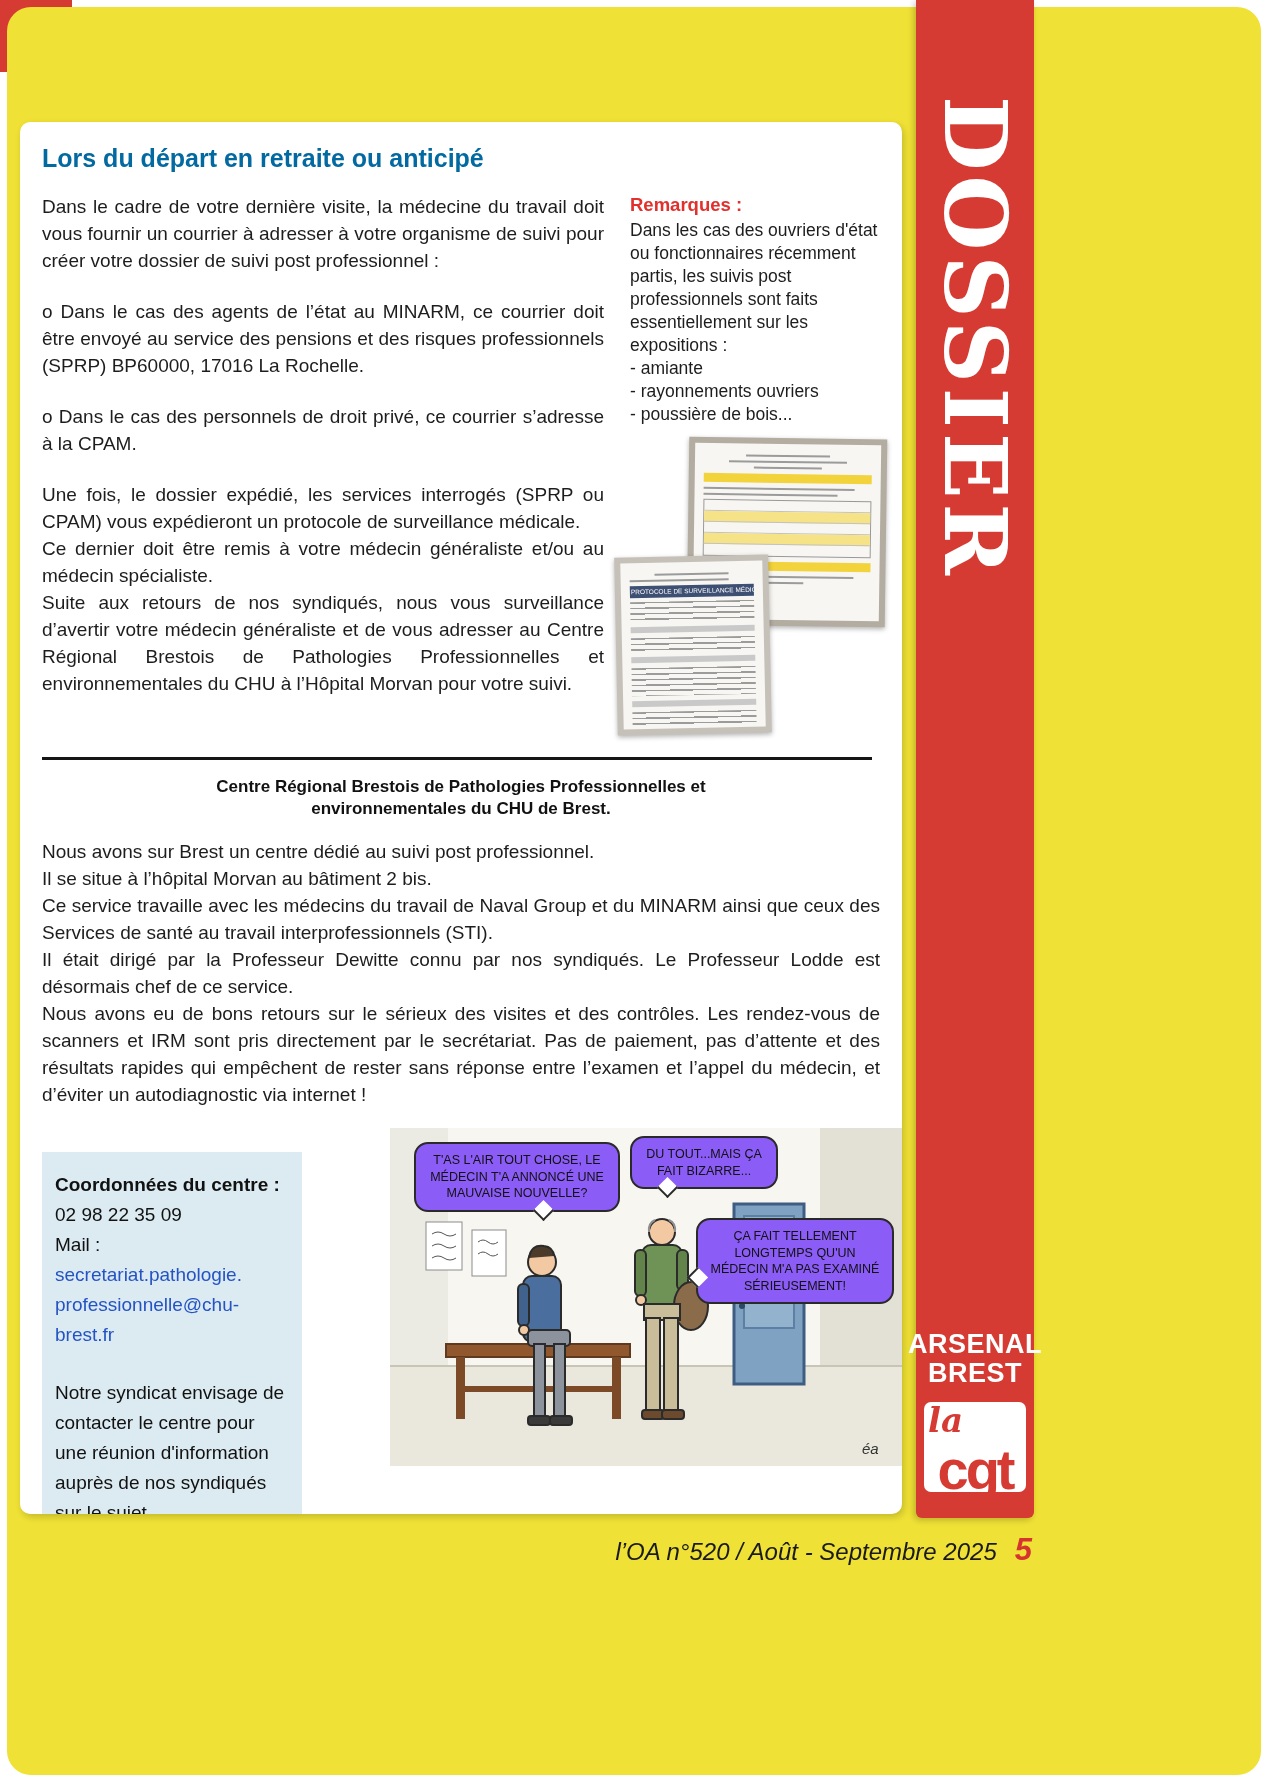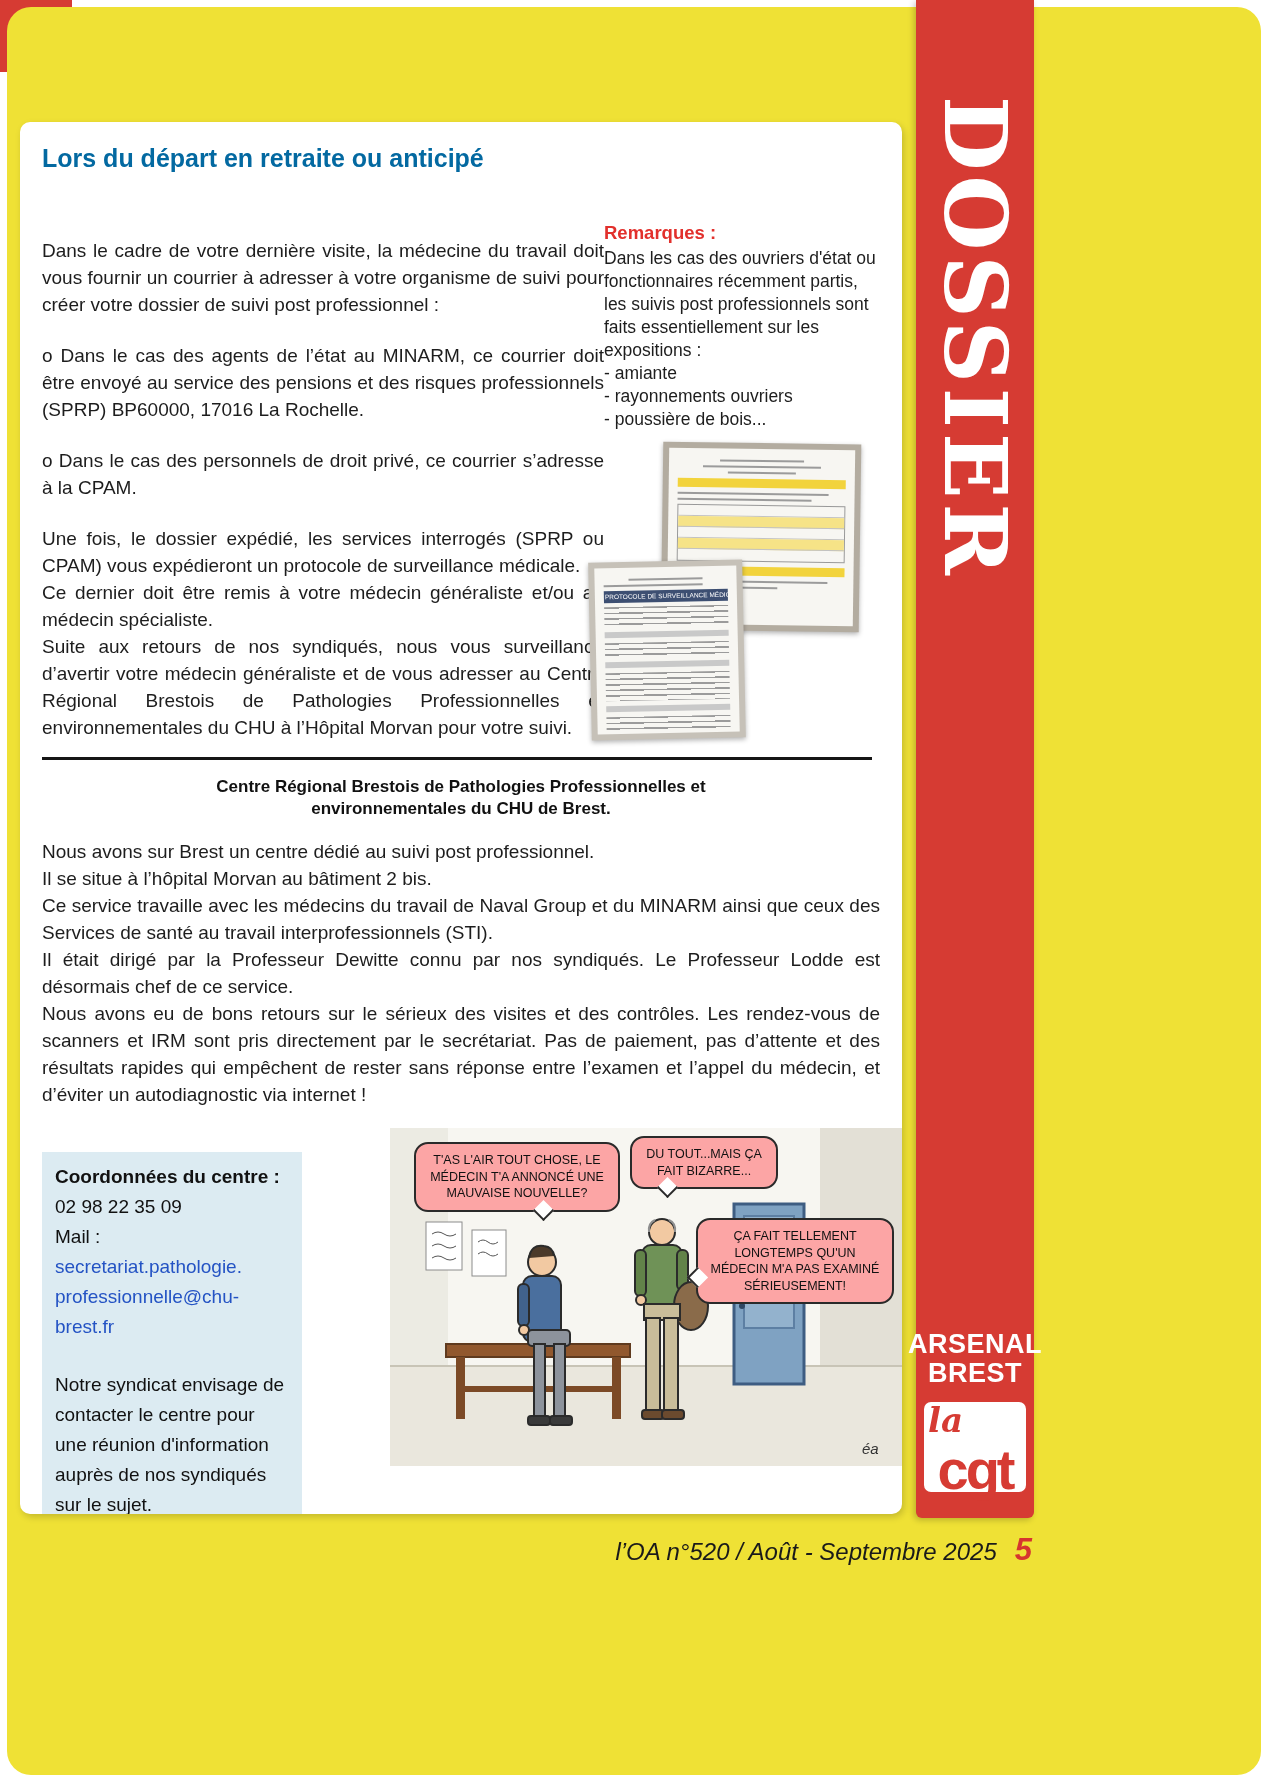--- a/index.html
+++ b/index.html
@@ -13,21 +13,21 @@
     position:absolute; left:7px; top:7px; right:7px; bottom:7px;
     background:#efe135; border-radius:24px; z-index:1;
   }
   
   .card {
     position:absolute; left:20px; top:122px; width:882px; height:1392px;
     background:#ffffff; border-radius:10px; padding:22px 22px 0 22px;
     box-shadow:2px 3px 7px rgba(0,0,0,.18); z-index:2; overflow:hidden;
   }
   .a1-title { font-size:25px; font-weight:bold; color:#0369a1; margin-bottom:20px; }
-  .top-section { display:flex; height:548px;align-items:flex-end; }
+  .top-section { display:flex; gap:26px; height:548px; }
   .col-left { width:562px; font-size:19px; line-height:27px; text-align:justify; }
   .col-left p { margin:0; }
   .col-left p.gap { margin-bottom:24px; }
   .col-right { flex:1; position:relative; font-size:17.5px; line-height:23px; }
   .remarks-title { color:#e2302c; font-weight:bold; margin-bottom:3px; font-size:18.5px; }
   .remark-item { }
   
   .docs { position:relative; height:300px; margin-top:10px; }
   .photo { position:absolute; padding:6px; box-shadow:0 2px 5px rgba(0,0,0,.3); }
   .photo-a { background:#b3aca0; left:58px; top:2px; width:198px; height:188px; transform:rotate(.8deg); }
@@ -49,28 +49,28 @@
   
   .divider { border-top:3px solid #151515; margin:16px 8px 16px 0; }
   .a2-title { text-align:center; font-size:17px; font-weight:bold; line-height:1.3;
               margin:0 30px 18px 30px; color:#111; }
   .a2-body { font-size:19px; line-height:27px; text-align:justify; }
   .a2-body p { margin:0; }
   
   .bottom { position:relative; height:345px; margin-top:20px; }
   .contact-box {
     position:absolute; left:0; top:24px; width:260px; background:#dcebf2;
-    padding:10px 13px 16px 13px; font-size:19px; line-height:30px; color:#111;
+    padding:18px 13px 16px 13px; font-size:19px; line-height:30px; color:#111;
   }
   .contact-title { font-weight:bold; }
   .mail-link { color:#2453c4; cursor:pointer; }
   .contact-note { margin-top:28px; }
   .cartoon { position:absolute; left:348px; top:0; width:512px; height:338px; }
   .bubble {
-    position:absolute; background:#fca5a5; border:2px solid #2a2a2a; border-radius:14px;
+    position:absolute; background:#8b5cf6; border:2px solid #2a2a2a; border-radius:14px;
     padding:8px 10px; font-size:12.5px; line-height:1.32; text-align:center; color:#111; z-index:5;
   }
   .bubble::after { content:""; position:absolute; width:13px; height:13px; background:#fff; transform:rotate(45deg); }
   .b1 { left:24px; top:14px; width:206px; }
   .b1::after { bottom:-8px; left:120px; border-right:2px solid #2a2a2a; border-bottom:2px solid #2a2a2a; }
   .b2 { left:240px; top:8px; width:148px; }
   .b2::after { bottom:-8px; left:28px; border-right:2px solid #2a2a2a; border-bottom:2px solid #2a2a2a; }
   .b3 { left:306px; top:90px; width:198px; }
   .b3::after { left:-8px; top:50px; border-left:2px solid #2a2a2a; border-bottom:2px solid #2a2a2a; }
   

